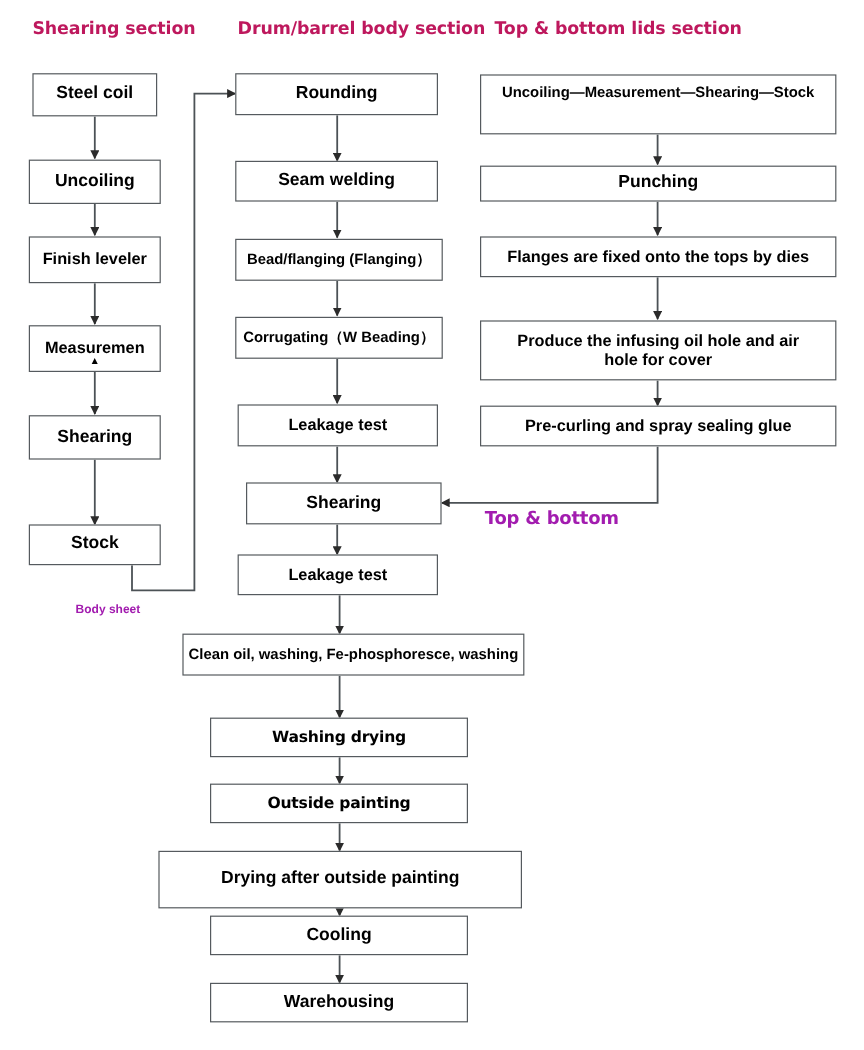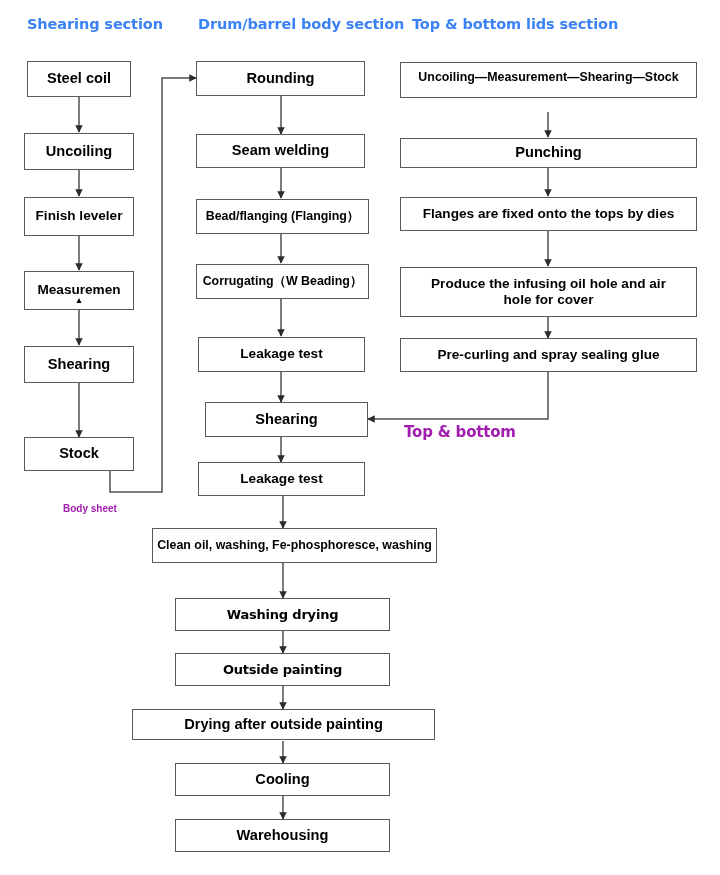--- a/index.html
+++ b/index.html
@@ -14,21 +14,21 @@
   
   #lines{position:absolute;left:0;top:0;width:720px;height:875px;pointer-events:none;}
 
   
   .sec-head{
     position:absolute;
     font-family:"DejaVu Sans",sans-serif;
     font-weight:700;
     font-size:14.5px;
     letter-spacing:-0.1px;
-    color:#3b82f6;
+    color:#be185d;
     white-space:nowrap;
   }
 
   
   .box{
     position:absolute;
     box-sizing:border-box;
     border:1.6px solid #555a5e;
     background:#ffffff;
     display:flex;
@@ -144,37 +144,37 @@
   <div class="box sm" style="left:196px;top:199px;width:173px;height:35px;">Bead/flanging (Flanging）</div>
 
   <div class="box sm" style="left:196px;top:264px;width:173px;height:35px;">Corrugating（W Beading）</div>
 
   <div class="box md" style="left:198px;top:337px;width:167px;height:35px;">Leakage test</div>
 
   <div class="box lg" style="left:205px;top:402px;width:163px;height:35px;">Shearing</div>
 
   <div class="box md" style="left:198px;top:462px;width:167px;height:34px;">Leakage test</div>
 
-  <div class="box sm top-align" style="left:400px;top:62px;width:297px;height:36px;">Uncoiling—Measurement—Shearing—Stock</div>
+  <div class="box sm top-align" style="left:400px;top:62px;width:297px;height:50px;">Uncoiling—Measurement—Shearing—Stock</div>
 
   <div class="box lg" style="left:400px;top:138px;width:297px;height:30px;">Punching</div>
 
   <div class="box md" style="left:400px;top:197px;width:297px;height:34px;">Flanges are fixed onto the tops by dies</div>
 
   <div class="box md" style="left:400px;top:267px;width:297px;height:50px;padding:0 22px;">Produce the infusing oil hole and air hole for cover</div>
 
   <div class="box md" style="left:400px;top:338px;width:297px;height:34px;">Pre-curling and spray sealing glue</div>
 
   <div class="edge-label top-bottom" style="left:404px;top:423px;">Top &amp; bottom</div>
 
   <div class="box sm" style="left:152px;top:528px;width:285px;height:35px;">Clean oil, washing, Fe-phosphoresce, washing</div>
 
   <div class="box alt" style="left:175px;top:598px;width:215px;height:33px;">Washing drying</div>
 
   <div class="box alt" style="left:175px;top:653px;width:215px;height:33px;">Outside painting</div>
 
-  <div class="box lg" style="left:132px;top:709px;width:303px;height:31px;">Drying after outside painting</div>
+  <div class="box lg" style="left:132px;top:709px;width:303px;height:48px;">Drying after outside painting</div>
 
   <div class="box lg" style="left:175px;top:763px;width:215px;height:33px;">Cooling</div>
 
   <div class="box lg" style="left:175px;top:819px;width:215px;height:33px;">Warehousing</div>
 
 </div>
 
 </body></html>

